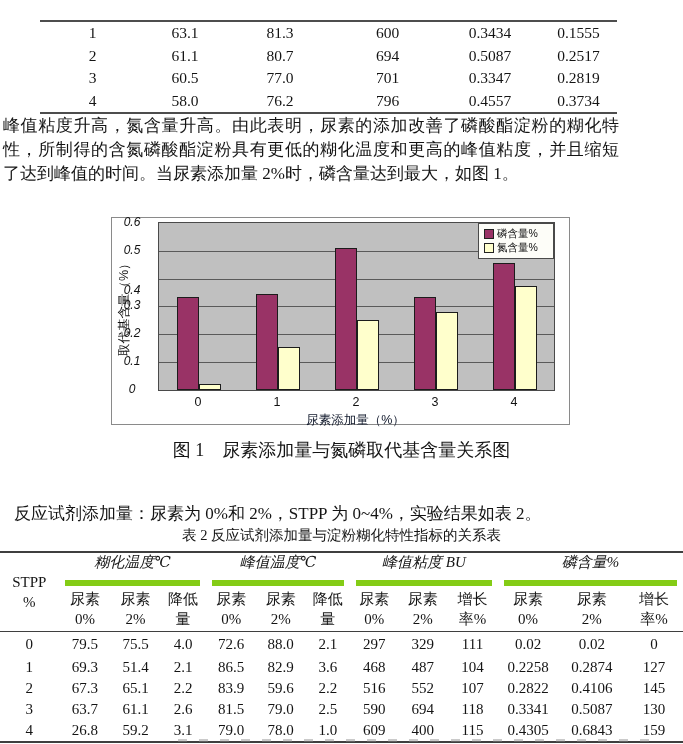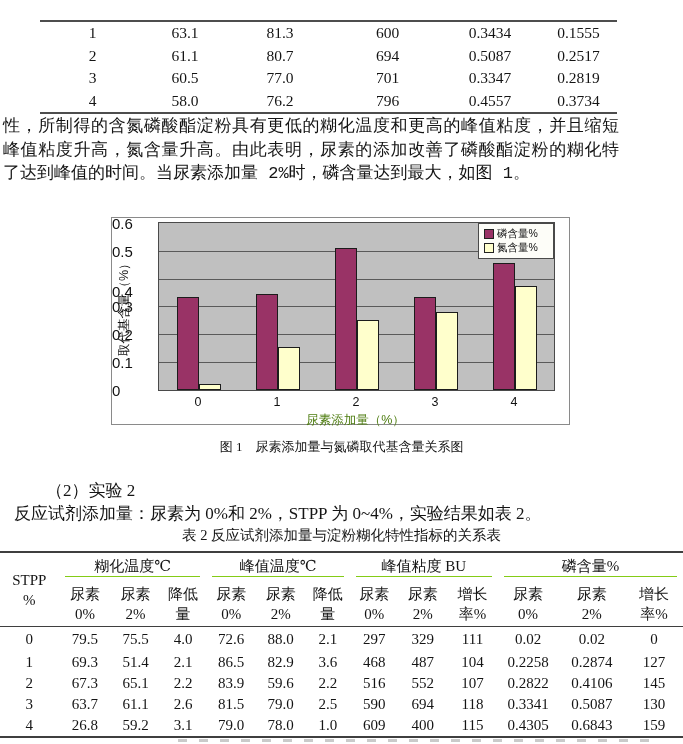--- a/index.html
+++ b/index.html
@@ -9,51 +9,51 @@
 
   
   .t1{position:absolute;top:20px;left:40px;width:577px;border-collapse:collapse;
       border-top:2px solid #4d4d4d;border-bottom:2px solid #4d4d4d;}
   .t1 td{text-align:center;font-size:15.5px;height:22.5px;padding:0;line-height:22.5px;}
 
   
   .para{position:absolute;top:114px;left:3px;width:616px;font-size:17px;line-height:24px;}
   .pline{text-align:justify;text-align-last:justify;white-space:normal;}
   .pline.first{text-indent:34px;}
-  .pline.last{text-align-last:left;font-family:Liberation Mono, monospace;}
+  .pline.last{text-align-last:left;}
 
   
   .chart{position:absolute;left:111px;top:217px;width:457px;height:206px;
          border:1px solid #8a8a8a;background:#fff;font-family:"Liberation Sans","DejaVu Sans",sans-serif;}
   .plot{position:absolute;left:46px;top:4px;width:395px;height:167px;
         background:#c0c0c0;border:1px solid #4a4a4a;}
   .grid{position:absolute;left:0;right:0;height:1px;background:#5a5a5a;}
   .bar{position:absolute;bottom:0;border:1px solid #1c1c1c;box-sizing:border-box;}
-  .ylab{position:absolute;width:40px;text-align:left;font-size:15px;color:#111;}
+  .ylab{position:absolute;width:40px;text-align:center;font-size:12px;color:#111;font-style:italic;}
   .xlab{position:absolute;width:40px;text-align:center;font-size:12.5px;color:#111;}
-  .xtitle{position:absolute;left:46px;top:194px;width:395px;text-align:center;font-size:12.5px;color:#4d7c0f;}
+  .xtitle{position:absolute;left:46px;top:194px;width:395px;text-align:center;font-size:12.5px;color:#0f172a;}
   .ytitle{position:absolute;left:4px;top:138px;transform-origin:0 0;transform:rotate(-90deg);
           white-space:nowrap;font-size:12.5px;color:#111;}
   .legend{position:absolute;left:366px;top:5px;width:76px;background:#fdfdf8;
           border:1px solid #4a4a4a;padding:3px 0 3px 5px;box-sizing:border-box;}
   .lrow{display:flex;align-items:center;height:14px;font-size:10.5px;color:#111;}
   .sw{display:inline-block;width:8px;height:8px;border:1px solid #222;margin-right:3px;flex:0 0 auto;}
 
   
-  .figcap{position:absolute;top:438px;left:0;width:683px;text-align:center;font-size:13px;}
+  .figcap{position:absolute;top:438px;left:0;width:683px;text-align:center;font-size:18px;}
   .sec-head{position:absolute;top:479px;left:46px;font-size:17px;}
   .sec-body{position:absolute;top:502px;left:14px;font-size:17px;}
   .t2cap{position:absolute;top:526px;left:0;width:683px;text-align:center;font-size:14.5px;}
 
   
   .t2{position:absolute;top:551px;left:0;width:683px;border-collapse:collapse;table-layout:fixed;
       border-top:2.5px solid #3f3f3f;border-bottom:2.5px solid #3f3f3f;}
   .t2 th,.t2 td{padding:0;text-align:center;font-weight:normal;font-size:15px;}
   .t2 .grp{height:28px;vertical-align:middle;}
-  .t2 .grp .gline{border-bottom:1px solid #84cc16;margin:0 6px;padding-bottom:0;}
+  .t2 .grp .gline{border-bottom:6px solid #84cc16;margin:0 6px;padding-bottom:8px;font-style:italic;}
   .t2 .sub{height:45px;line-height:20px;vertical-align:middle;border-bottom:1.5px solid #3f3f3f;}
   .t2 .stpp{border-bottom:1.5px solid #3f3f3f;line-height:20px;vertical-align:middle;}
   .t2 tbody td{height:21px;line-height:21px;}
   .t2 tbody tr.r0 td{height:25px;line-height:25px;}
 
   
   .remnant{position:absolute;top:739px;left:178px;width:478px;height:3px;opacity:.45;
            background:repeating-linear-gradient(90deg,#8a8a8a 0 9px,transparent 9px 21px);}
 </style>
 </head>
@@ -100,22 +100,22 @@
           <td>58.0</td>
           <td>76.2</td>
           <td>796</td>
           <td>0.4557</td>
           <td>0.3734</td>
         </tr>
       </tbody>
   </table>
 
   <div class="para" id="para1">
+      <div class="pline">峰值粘度升高，氮含量升高。由此表明，尿素的添加改善了磷酸酯淀粉的糊化特</div>
       <div class="pline">性，所制得的含氮磷酸酯淀粉具有更低的糊化温度和更高的峰值粘度，并且缩短</div>
-      <div class="pline">峰值粘度升高，氮含量升高。由此表明，尿素的添加改善了磷酸酯淀粉的糊化特</div>
       <div class="pline last">了达到峰值的时间。当尿素添加量 2%时，磷含量达到最大，如图 1。</div>
     </div>
 
   <div class="chart" id="chart">
     <div class="plot" id="plot">
         <div class="grid" style="top: 139px;"></div>
         <div class="grid" style="top: 111px;"></div>
         <div class="grid" style="top: 83px;"></div>
         <div class="grid" style="top: 56px;"></div>
         <div class="grid" style="top: 28px;"></div>
@@ -151,21 +151,20 @@
       <div class="ylab" style="left: 0px; top: -3px;">0.6</div>
       <div class="xlab" style="left: 66px; top: 177px;">0</div>
       <div class="xlab" style="left: 145px; top: 177px;">1</div>
       <div class="xlab" style="left: 224px; top: 177px;">2</div>
       <div class="xlab" style="left: 303px; top: 177px;">3</div>
       <div class="xlab" style="left: 382px; top: 177px;">4</div>
     </div>
 
   <div class="figcap">图 1　尿素添加量与氮磷取代基含量关系图</div>
 
-  <div class="sec-head">（2）实验 2</div>
   <div class="sec-body">反应试剂添加量：尿素为 0%和 2%，STPP 为 0~4%，实验结果如表 2。</div>
   <div class="t2cap">表 2 反应试剂添加量与淀粉糊化特性指标的关系表</div>
 
   <table class="t2">
     <colgroup>
       <col style="width:58px">
         <col style="width:52px">
         <col style="width:48px">
         <col style="width:46px">
       <col style="width:49px">

